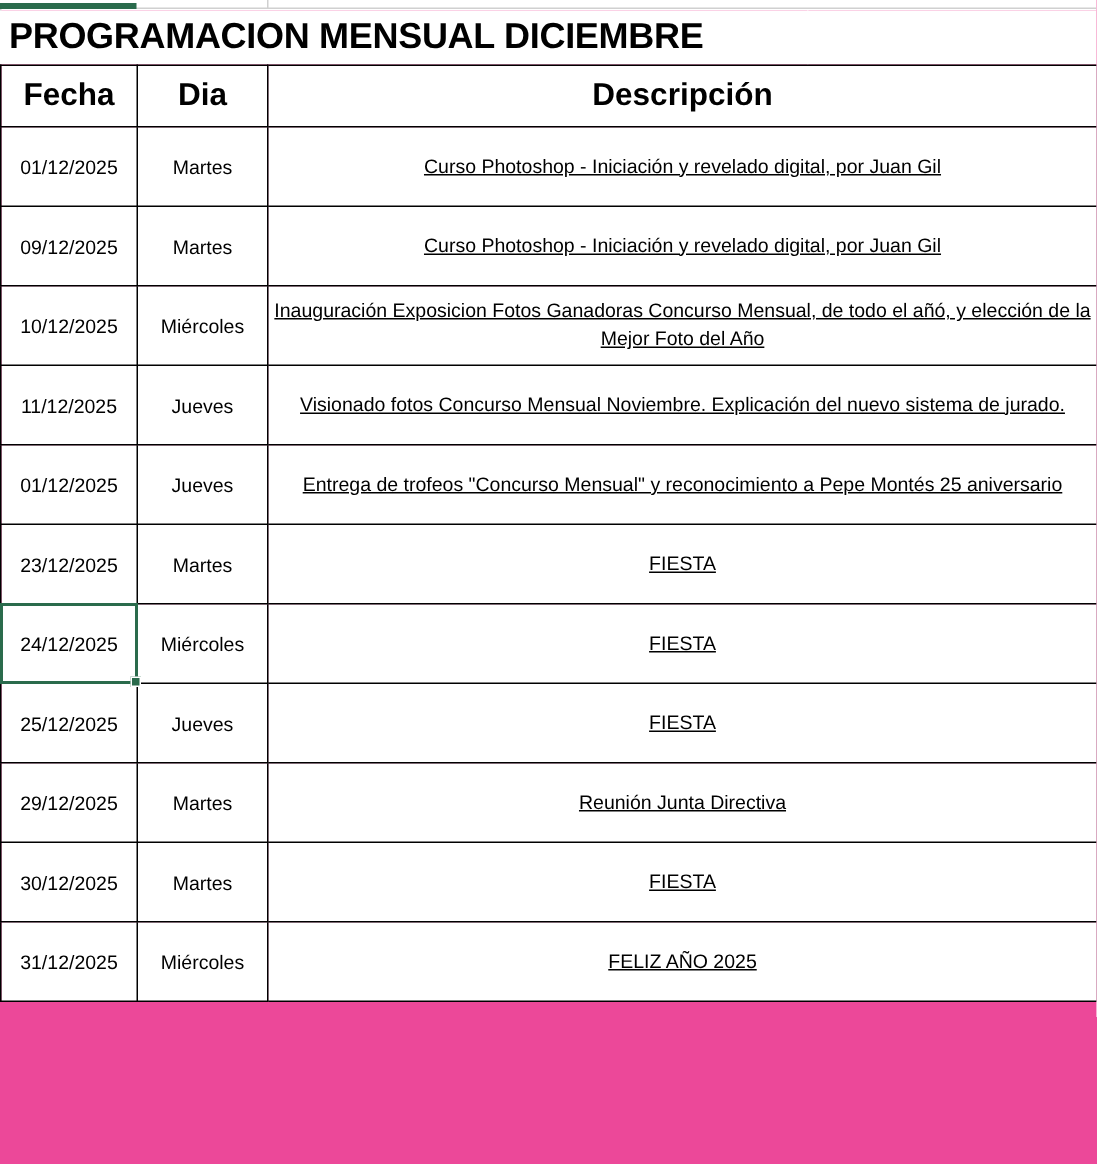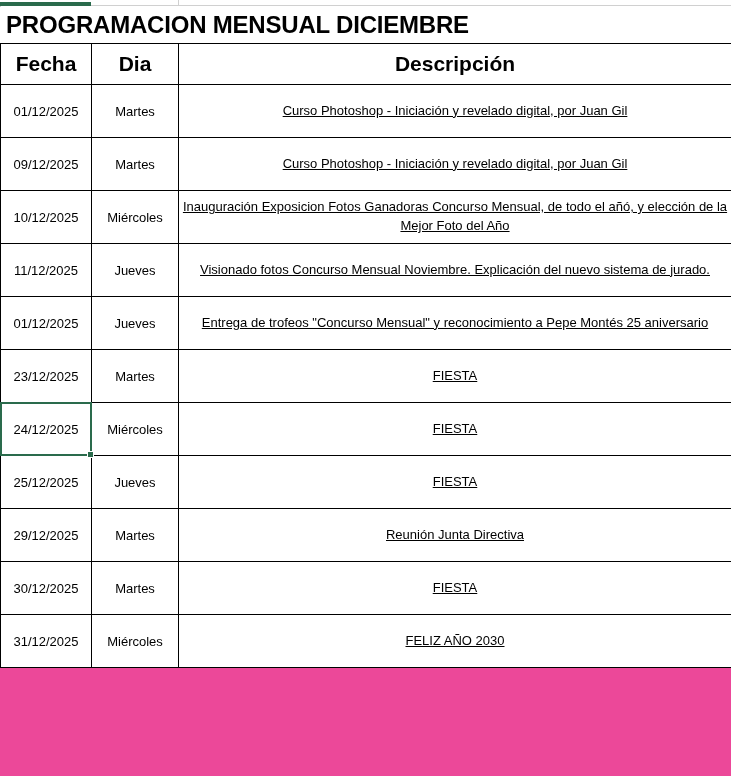--- a/index.html
+++ b/index.html
@@ -225,21 +225,21 @@
         <td class="desc">Reunión Junta Directiva</td>
       </tr>
       <tr>
         <td class="fecha">30/12/2025</td>
         <td class="dia">Martes</td>
         <td class="desc">FIESTA</td>
       </tr>
       <tr>
         <td class="fecha">31/12/2025</td>
         <td class="dia">Miércoles</td>
-        <td class="desc">FELIZ AÑO 2030</td>
+        <td class="desc">FELIZ AÑO 2025</td>
       </tr>
     </tbody>
   </table>
 
   <div class="sel-box"></div>
   <div class="sel-handle"></div>
 
 </div>
 
 </body></html>

